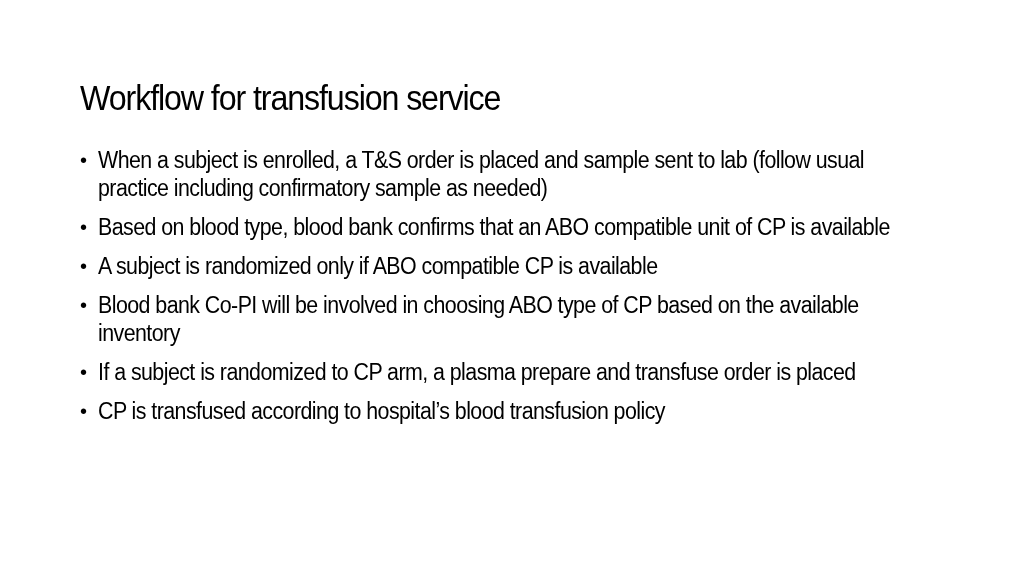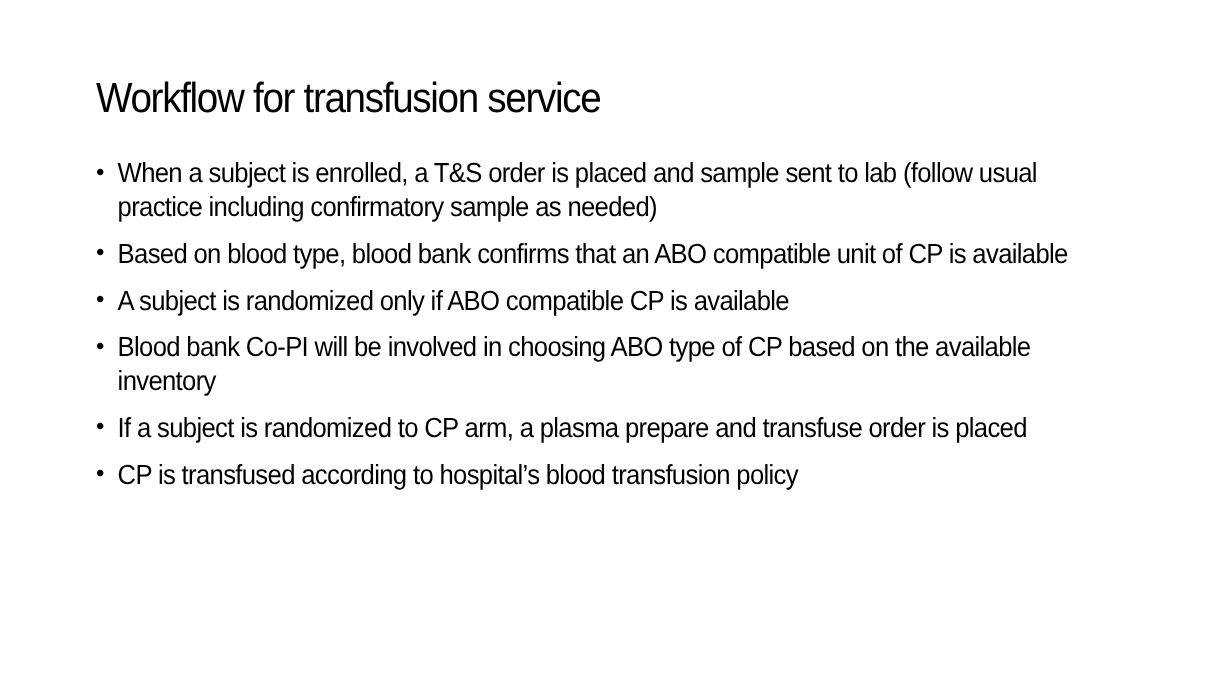--- a/index.html
+++ b/index.html
@@ -2,21 +2,21 @@
 <html><head>
   <meta charset="utf-8">
   <style>
     html, body { margin: 0; padding: 0; }
     body {
       width: 1024px; height: 576px; background: #ffffff; overflow: hidden;
       font-family: "Liberation Sans Narrow", "Liberation Sans", sans-serif;
       color: #000;
       position: relative;
     }
-    .slide { position: absolute; left: 0; top: 0; width: 1024px; height: 423px; }
+    .slide { position: absolute; left: 0; top: 16px; width: 1024px; height: 423px; }
     .title {
       position: absolute; left: 80px; top: 58px;
       font-size: 35px; letter-spacing: -1.2px; line-height: 48px;
       white-space: nowrap; transform: scaleX(0.92); transform-origin: left top;
     }
     .bullets {
       position: absolute; left: 78px; top: 130px; width: 900px;
       margin: 0; padding: 0; list-style: none;
     }
     .bullet {

